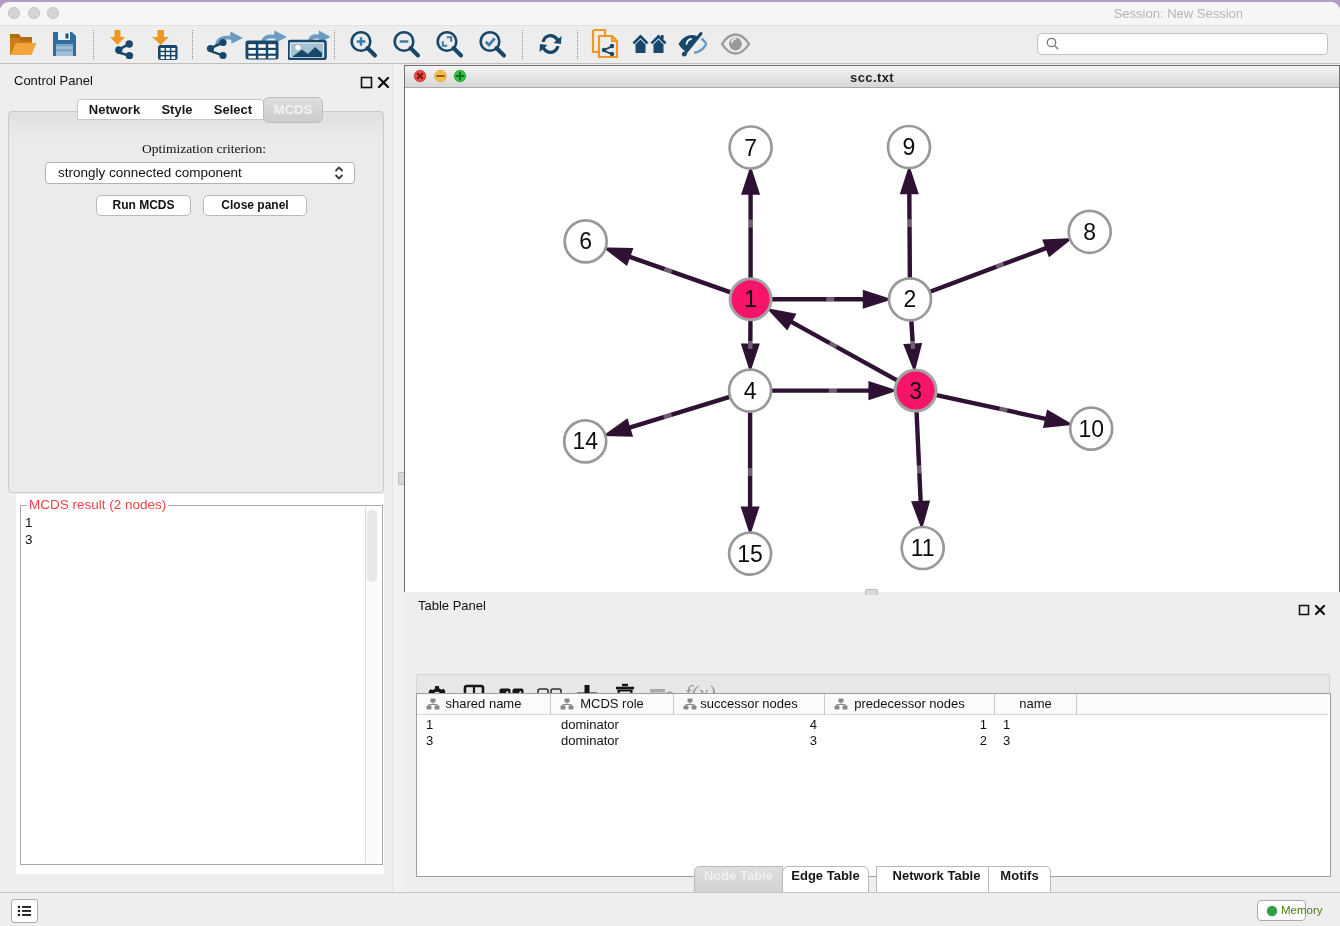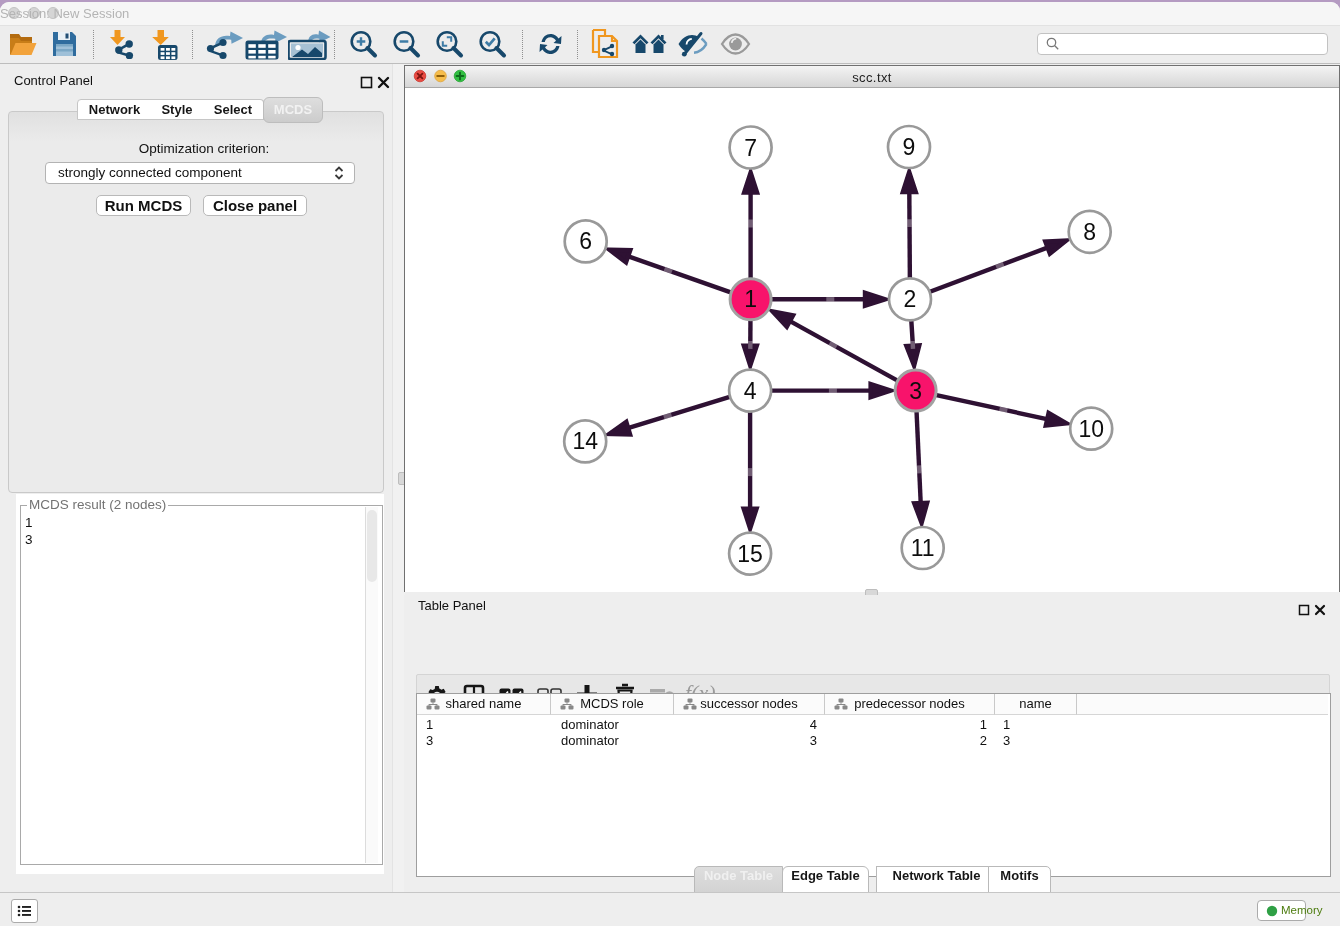--- a/index.html
+++ b/index.html
@@ -1,46 +1,46 @@
 <!DOCTYPE html>
 <html><head>
 <meta charset="utf-8">
 <style>
 html,body{margin:0;padding:0;}
 body{width:1340px;height:926px;overflow:hidden;background:#b59bc2;font-family:"Liberation Sans",sans-serif;}
 #win{position:absolute;left:0;top:2px;width:1340px;height:924px;background:#eeeeee;border-radius:9px 9px 0 0;overflow:hidden;}
 #titlebar{position:absolute;left:0;top:0;width:1340px;height:23px;background:#f6f6f6;border-bottom:1px solid #e2e2e2;}
 .tl{position:absolute;top:5px;width:12px;height:12px;border-radius:50%;background:#d5d5d5;border:1px solid #c3c3c3;box-sizing:border-box;}
-#ttitle{position:absolute;top:4px;left:0;width:1243px;text-align:left;font-size:13px;color:#b4b4b4;}
+#ttitle{position:absolute;top:4px;left:0;width:1243px;text-align:right;font-size:13px;color:#b4b4b4;}
 #toolbar{position:absolute;left:0;top:24px;width:1340px;height:37px;background:#ededed;border-bottom:1px solid #bdbdbd;}
 .sep{position:absolute;top:4px;height:29px;width:0;border-left:1px dotted #8f8f8f;}
 .ticon{position:absolute;top:31px;}
 #searchbox{position:absolute;left:1037px;top:7px;width:289px;height:20px;background:#fff;border:1px solid #c2c2c2;border-radius:4px;}
 
 #cpanel{position:absolute;left:0;top:62px;width:392px;height:828px;background:#eeeeee;}
 #cphead{position:absolute;left:14px;top:9px;font-size:13px;color:#111;}
 .tab{position:absolute;top:35px;z-index:3;height:21px;background:#fff;border:1px solid #c6c6c6;box-sizing:border-box;text-align:center;font-size:13px;font-weight:bold;color:#161616;line-height:20px;}
 #tabmcds{position:absolute;z-index:3;left:263px;top:33px;width:60px;height:26px;background:linear-gradient(#dedede,#cccccc);border:1px solid #bdbdbd;border-radius:6px;box-sizing:border-box;text-align:center;font-size:13px;font-weight:bold;color:#f2f2f2;line-height:24px;}
 #tabbody{position:absolute;left:8px;top:47px;width:376px;height:382px;background:linear-gradient(#e0e0e0,#ebebeb 30px);border:1px solid #c9c9c9;border-radius:4px;box-sizing:border-box;}
-#optlabel{position:absolute;left:8px;top:29px;width:100%;text-align:center;font-size:13.5px;color:#111;}
+#optlabel{position:absolute;left:8px;top:29px;width:100%;text-align:center;font-size:13.5px;color:#111;font-family:Liberation Serif, serif;}
 #selbox{position:absolute;left:36px;top:50px;width:296px;height:20px;background:#fff;border:1px solid #b3b3b3;border-radius:4px;font-size:13.5px;color:#111;line-height:19px;padding-left:12px;box-sizing:content-box;}
-.btn{position:absolute;top:83px;height:21px;background:#fff;border:1px solid #b9b9b9;border-radius:5px;box-sizing:border-box;text-align:center;font-size:15px;font-weight:bold;color:#111;line-height:19px;}
+.btn{position:absolute;top:83px;height:21px;background:#fff;border:1px solid #b9b9b9;border-radius:5px;box-sizing:border-box;text-align:center;font-size:12px;font-weight:bold;color:#111;line-height:19px;}
 #mcdsbox{position:absolute;left:16px;top:430px;width:368px;height:380px;background:#fff;}
 #mcdsfield{position:absolute;left:4px;top:11px;width:361px;height:358px;border:1px solid #a9a9a9;}
-#mcdslegend{position:absolute;left:6px;top:-9px;background:#fff;font-size:13.5px;color:#737373;padding:0 2px;}
+#mcdslegend{position:absolute;left:6px;top:-9px;background:#fff;font-size:13.5px;color:#ef4444;padding:0 2px;}
 #mcdstext{position:absolute;left:4px;top:9px;font-size:13.5px;color:#111;line-height:16.5px;}
 #mcdssb{position:absolute;right:4px;top:1px;width:12px;height:356px;background:#fafafa;border-left:1px solid #dcdcdc;}
 #mcdssbthumb{position:absolute;left:1px;top:3px;width:10px;height:72px;background:#e8e8e8;border-radius:5px;}
 
 #vsplit{position:absolute;left:392px;top:62px;width:12px;height:828px;background:#f1f1f1;border-left:1px solid #e3e3e3;}
 #vshandle{position:absolute;left:5px;top:408px;width:7px;height:11px;background:#d8d8d8;border:1px solid #bdbdbd;border-radius:2px;}
 
 #gwin{position:absolute;left:404px;top:63px;width:936px;height:527px;border:1px solid #707070;box-sizing:border-box;background:#fff;}
 #gtitle{position:absolute;left:0;top:0;width:100%;height:21px;background:linear-gradient(#f4f4f4,#d6d6d6);border-bottom:1px solid #a8a8a8;}
-#gtext{position:absolute;top:4px;left:0;width:100%;text-align:center;font-size:13px;font-weight:normal;letter-spacing:0.4px;color:#222;}
+#gtext{position:absolute;top:4px;left:0;width:100%;text-align:center;font-size:13px;font-weight:bold;letter-spacing:0.4px;color:#222;}
 #gcanvas{position:absolute;left:0;top:23px;width:934px;height:503px;background:#fff;}
 
 #tpanel{position:absolute;left:404px;top:593px;width:936px;height:297px;background:#eeeeee;}
 #tphead{position:absolute;left:14px;top:3px;font-size:13px;color:#111;}
 #tptools{position:absolute;left:12px;top:32px;width:912px;height:39px;background:#e7e7e7;border:1px solid #d4d4d4;border-radius:2px;margin-top:47px;}
 #ttable{position:absolute;left:12px;top:80px;width:913px;height:182px;background:#fff;border:1px solid #9e9e9e;margin-top:18px;}
 .thdr{position:absolute;top:0;height:21px;border-right:1px solid #c9c9c9;border-bottom:1px solid #d6d6d6;background:#fbfbfb;box-sizing:border-box;font-size:13px;color:#111;text-align:center;line-height:20px;}
 .treei{position:absolute;top:4px;}
 .trow{position:absolute;font-size:13px;color:#111;height:16px;line-height:16px;}
 #btabs{position:absolute;left:290px;top:271px;height:20px;}

